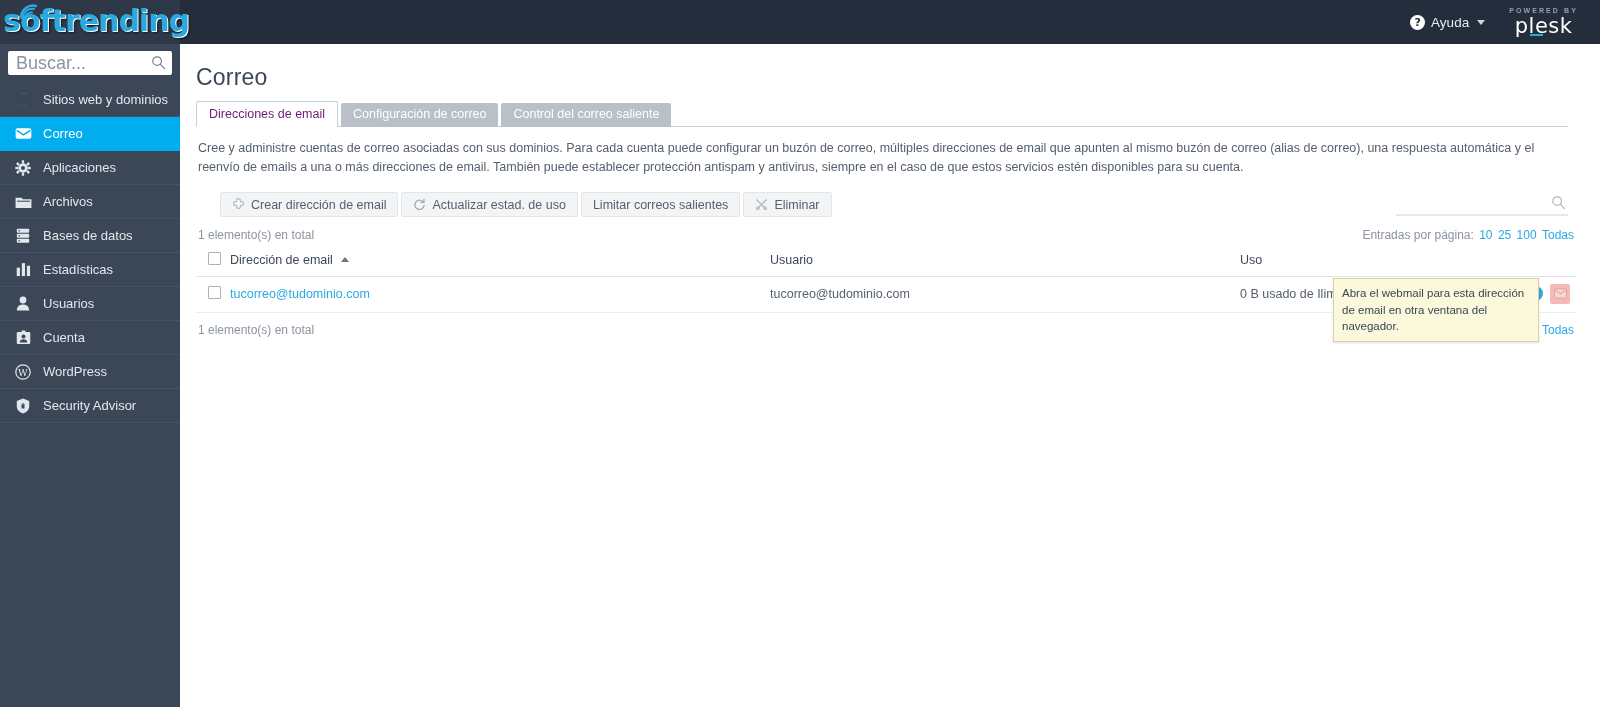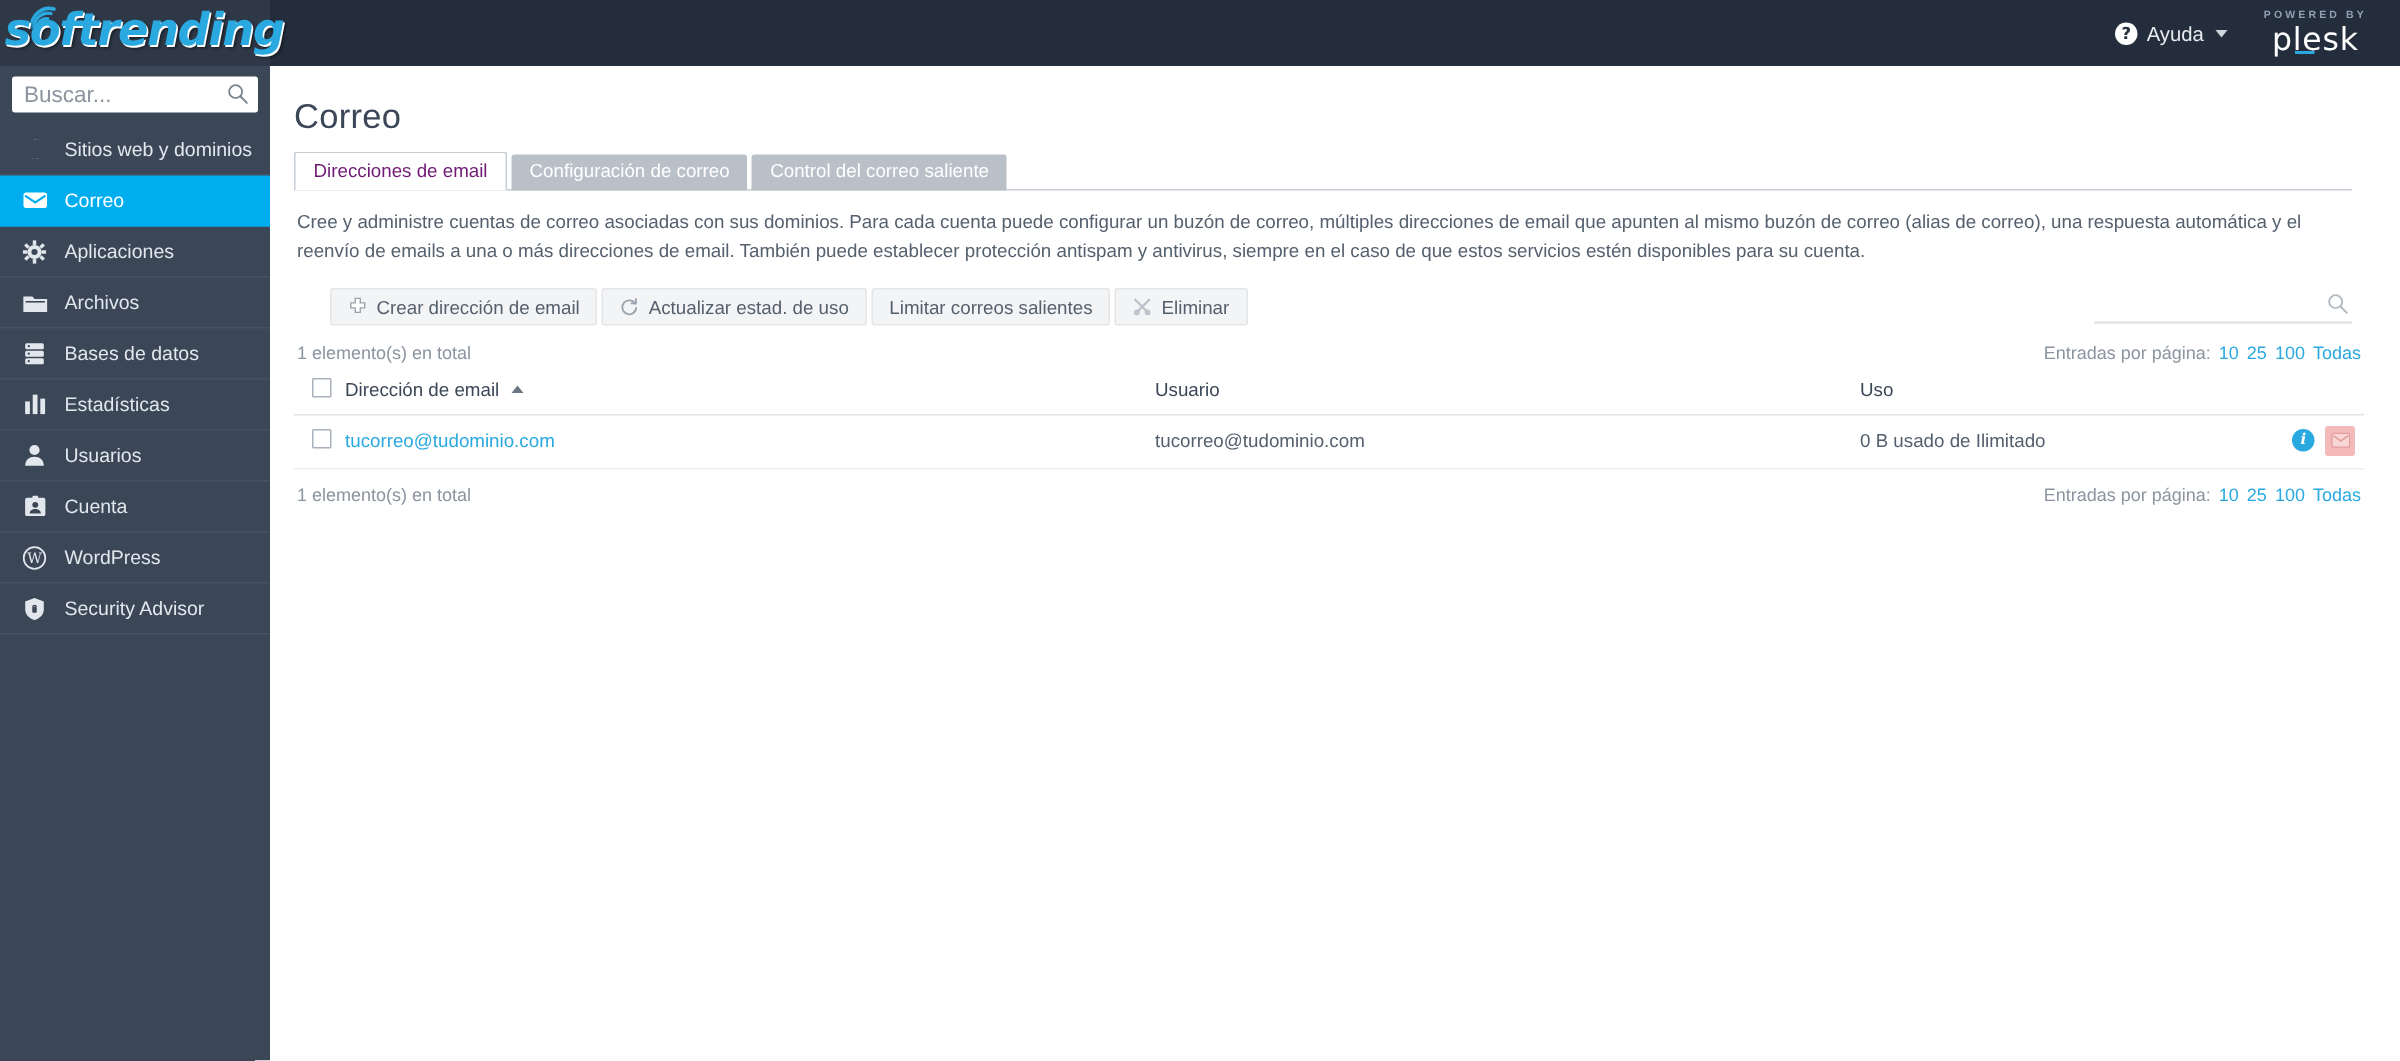--- a/index.html
+++ b/index.html
@@ -24,21 +24,21 @@
     position: absolute; top: 0; left: 0; width: 180px; height: 44px;
     background: #2e3847;
     display: flex; align-items: center; justify-content: center;
   }
   .logo-text {
     font-family: "DejaVu Sans", sans-serif;
     font-weight: bold; font-size: 30px; letter-spacing: -1px;
     color: #2aa9e0;
     text-shadow: 1px 1px 0 #ffffff, 2px 2px 2px rgba(0,0,0,.5);
     line-height: 1;
-    position: relative; top: -1px; left: 6px; font-style: italic;
+    position: relative; top: -1px; left: 6px;
   }
   .logo-wifi {
     position: absolute; left: 18px; top: 3px; width: 26px; height: 18px;
   }
 
   .help-menu {
     display: flex; align-items: center; gap: 6px;
     color: #e7eaee; font-size: 13.5px; margin-right: 24px; cursor: pointer;
   }
   .help-circle {
@@ -78,21 +78,21 @@
   #sidebar {
     position: absolute; top: 44px; left: 0; width: 180px; height: 663px;
     background: #3b4757;
   }
   #search-wrap { padding: 7px 8px 8px 8px; }
   #search-box {
     position: relative; background: #ffffff; border-radius: 2px; height: 24px;
   }
   #search-input {
     width: 100%; height: 24px; border: 0; outline: none; background: transparent;
-    padding: 0 26px 0 8px; font-size: 15px; color: #55606e;
+    padding: 0 26px 0 8px; font-size: 18px; color: #55606e;
     font-family: "Liberation Sans", sans-serif;
   }
   #search-input::placeholder { color: #8b949f; }
   .mag {
     position: absolute; right: 6px; top: 4px; width: 15px; height: 15px;
     pointer-events: none;
   }
   .nav-item {
     display: flex; align-items: center; height: 34px; padding-left: 12px;
     color: #e2e7ed; font-size: 13px; cursor: pointer;
@@ -487,15 +487,16 @@
       <span>1 elemento(s) en total</span>
       <span class="pager">
         <span>Entradas por página:</span>
         <a>10</a>
         <a>25</a>
         <a>100</a>
         <a>Todas</a>
       </span>
     </div>
 
+    <div id="tooltip">Abra el webmail para esta dirección de email en otra ventana del navegador.</div>
 
   </div>
 </div>
 
 </body></html>

